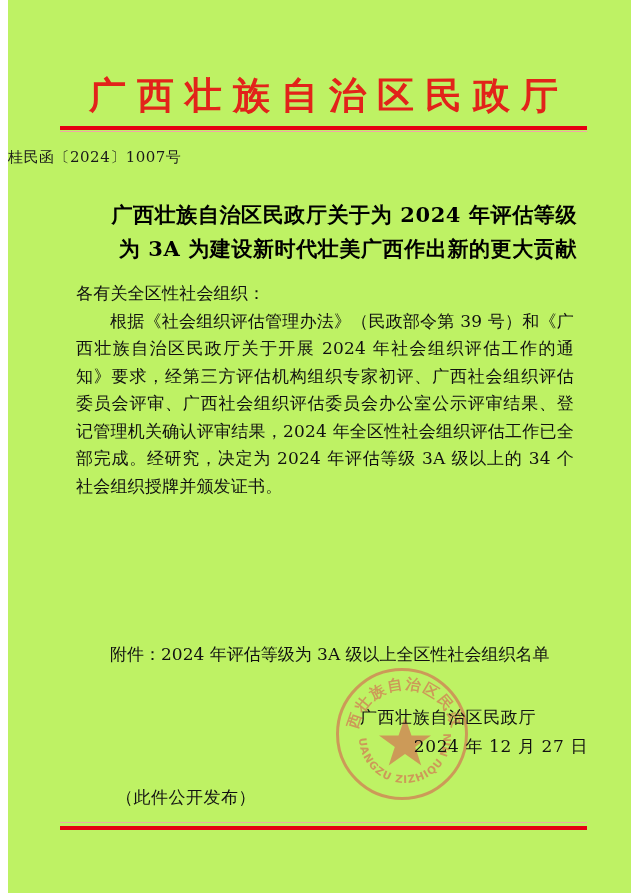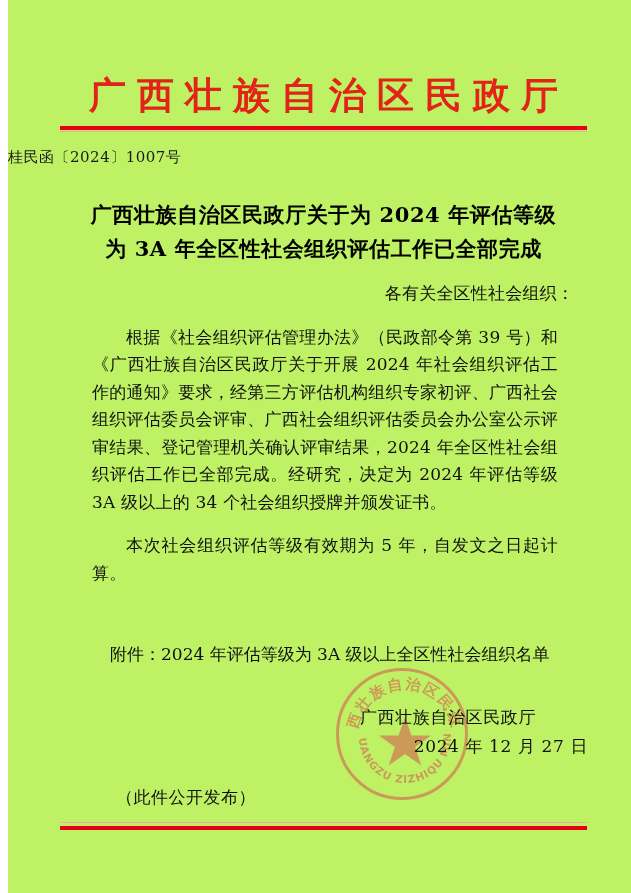--- a/index.html
+++ b/index.html
@@ -77,41 +77,41 @@
     left: 62px;
     top: 198px;
     width: 507px;
     text-align: center;
     font-size: 21px;
     font-weight: bold;
     line-height: 34px;
     color: #000000;
     letter-spacing: 0.6px;
   }
-  .doc-title .line { display: block; white-space: nowrap; }
+  .doc-title .line { display: block; white-space: nowrap; text-align: right; }
 
   
   .body-block {
     position: absolute;
     left: 68px;
     top: 280px;
     width: 498px;
     font-size: 17px;
     line-height: 27.5px;
     color: #111111;
     text-align: justify;
     text-justify: inter-ideograph;
     letter-spacing: 0.2px;
   }
   .salutation {
     margin: 0 0 0 0;
-    text-align: right;
+    text-align: left;
   }
   .para {
-    margin: 16px;
+    margin: 0;
     text-indent: 2em;
     text-align: justify;
     text-justify: inter-ideograph;
   }
 
   
   .attachment {
     position: absolute;
     left: 68px;
     top: 630px;
@@ -218,27 +218,26 @@
   <div class="letterhead">
     <div class="letterhead-title">广西壮族自治区民政厅</div>
   </div>
   <div class="rule-thick-top"></div>
   <div class="rule-thin-top"></div>
 
   <div class="doc-number">桂民函〔2024〕1007号</div>
 
   <div class="doc-title">
     <span class="line">广西壮族自治区民政厅关于为 2024 年评估等级</span>
-    <span class="line">为 3A 年全区性社会组织评估工作已全部完成</span>
+    <span class="line">为 3A 为建设新时代壮美广西作出新的更大贡献</span>
   </div>
 
   <div class="body-block">
     <p class="salutation">各有关全区性社会组织：</p>
     <p class="para">根据《社会组织评估管理办法》（民政部令第 39 号）和《广西壮族自治区民政厅关于开展 2024 年社会组织评估工作的通知》要求，经第三方评估机构组织专家初评、广西社会组织评估委员会评审、广西社会组织评估委员会办公室公示评审结果、登记管理机关确认评审结果，2024 年全区性社会组织评估工作已全部完成。经研究，决定为 2024 年评估等级 3A 级以上的 34 个社会组织授牌并颁发证书。</p>
-    <p class="para">本次社会组织评估等级有效期为 5 年，自发文之日起计算。</p>
   </div>
 
   <div class="attachment">附件：2024 年评估等级为 3A 级以上全区性社会组织名单</div>
 
   <div class="sign-area">
 
     <div class="seal">
       <svg class="seal-svg" viewBox="0 0 132 132">
         <defs>
           <path id="arcTop" d="M 18,66 A 48,48 0 0 1 114,66" fill="none"></path>

